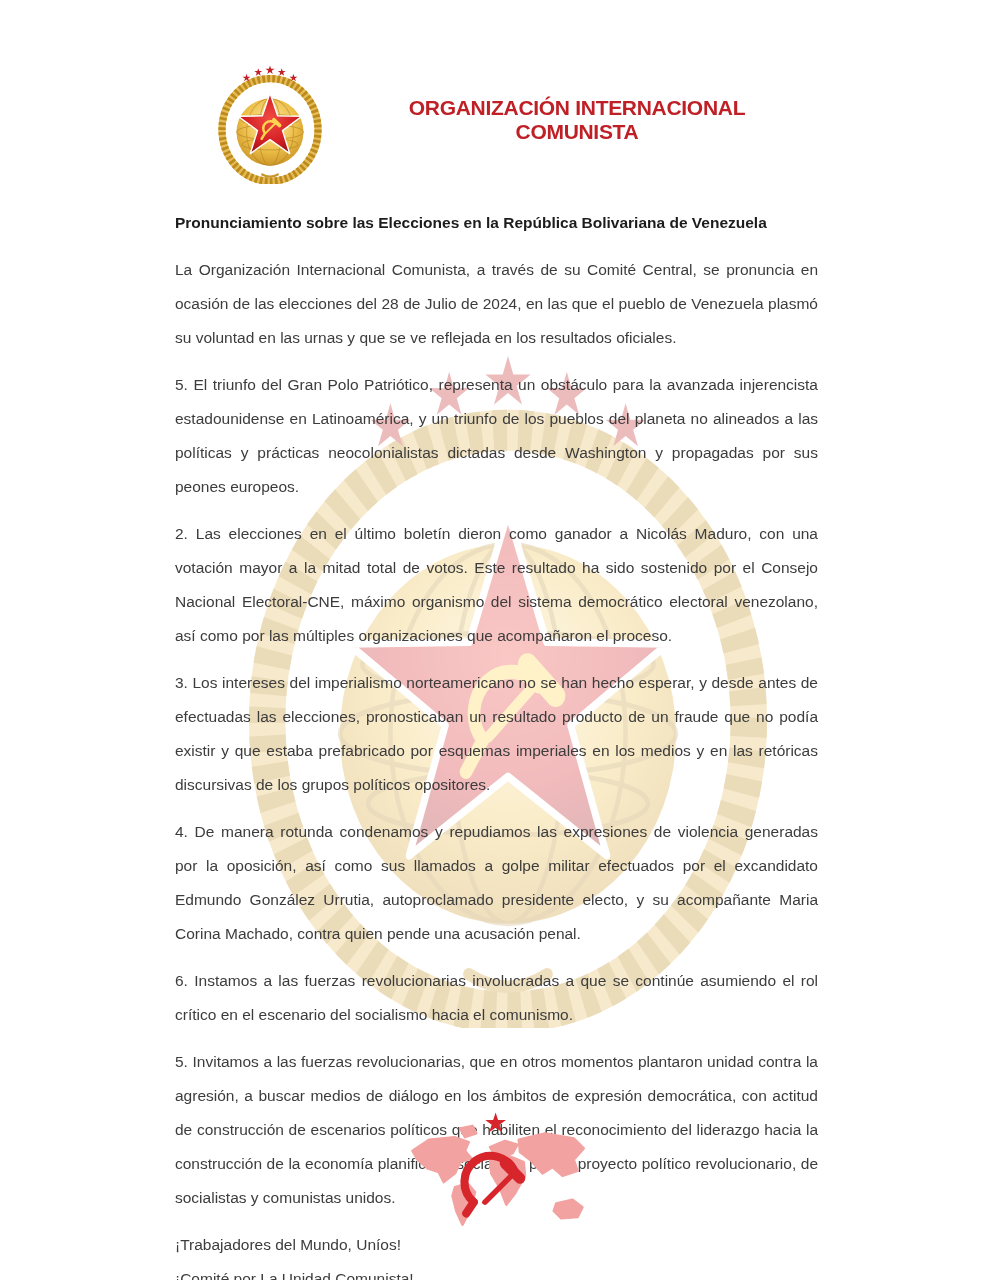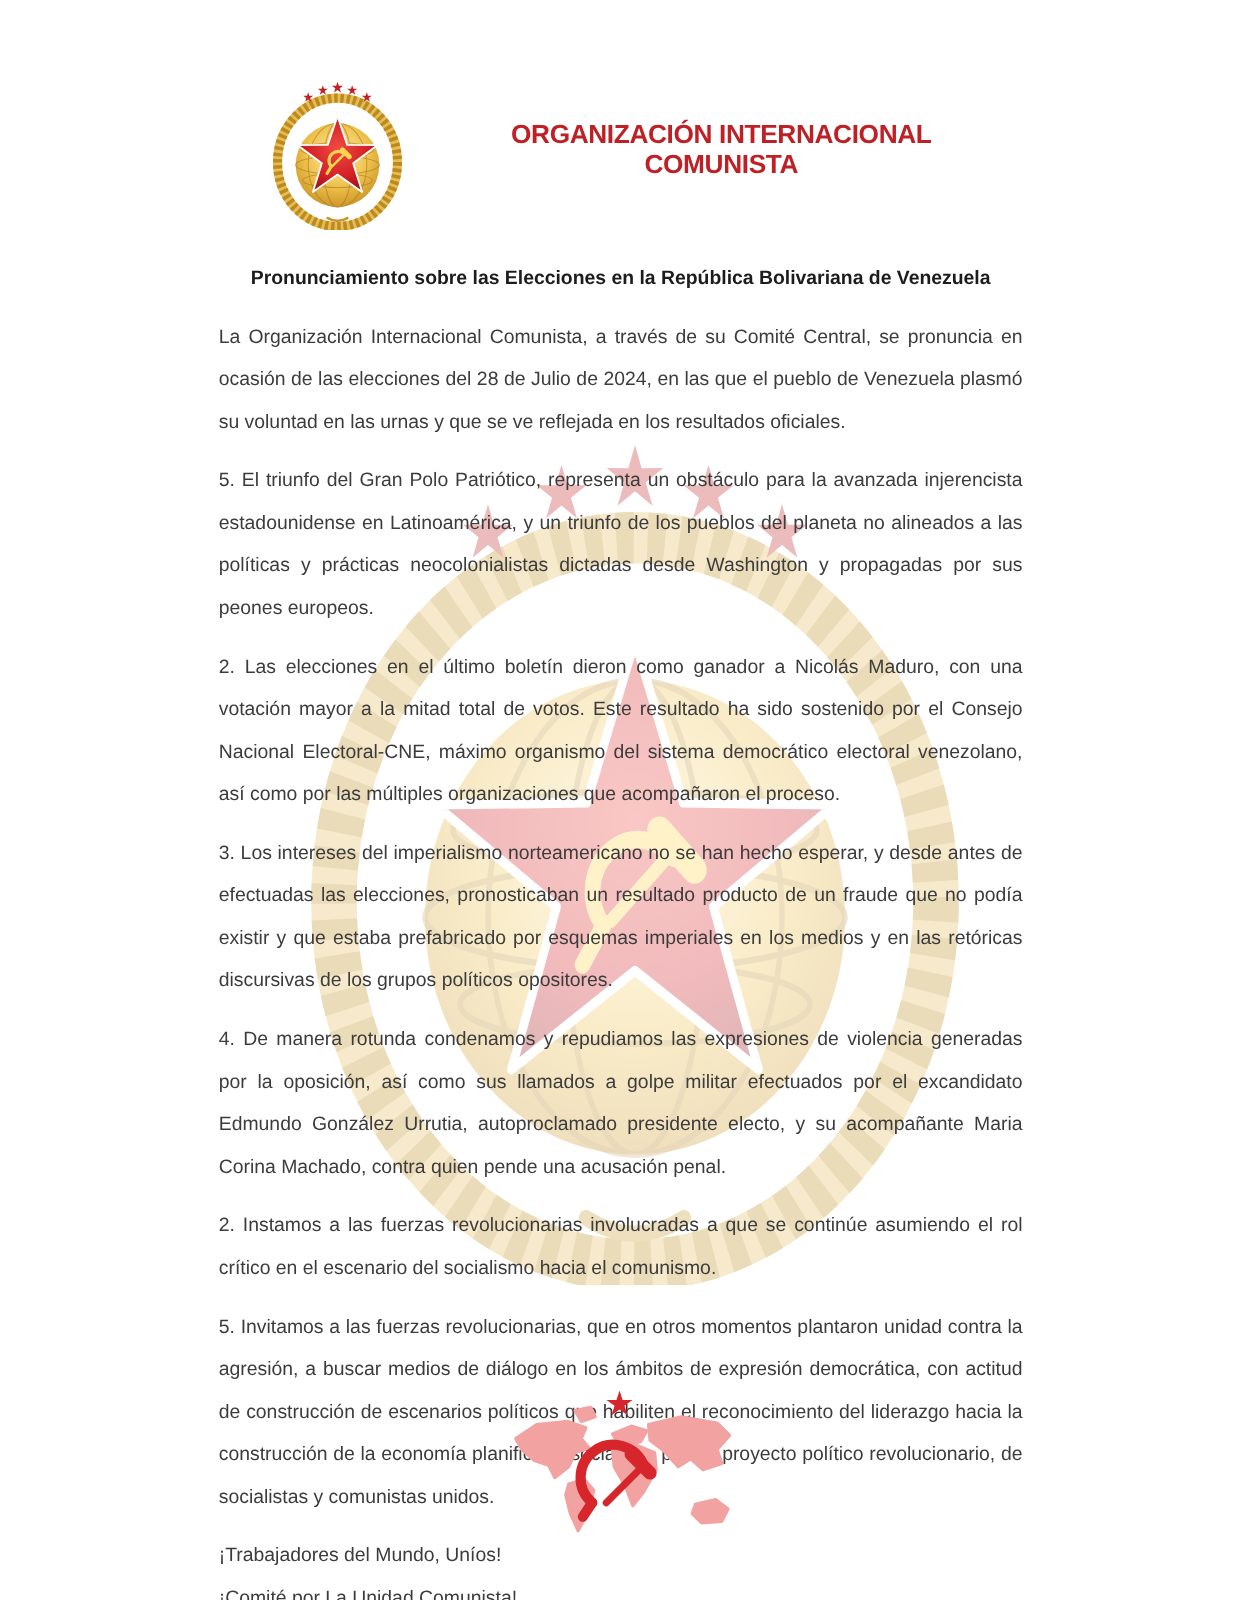--- a/index.html
+++ b/index.html
@@ -29,21 +29,21 @@
     position:absolute;left:352px;top:96px;width:450px;
     text-align:center;
     font-size:21px;font-weight:bold;letter-spacing:-0.3px;
     color:#bf2026;
   }
   
   .content{
     position:absolute;left:175px;top:214px;width:643px;z-index:1;
   }
   .doc-title{
-    text-align:center;
+    text-align:left;
     font-size:15.5px;font-weight:bold;color:#1c1c1c;
     margin:0 0 21px 0;
   }
   .content p{
     margin:0 0 13px 0;
     font-size:15.5px;line-height:34px;
     text-align:justify;
     color:#3c3c3c;
   }
   .content p.slogan{margin:0;text-align:left;}
@@ -124,21 +124,21 @@
   </svg>
 
   <div class="content">
     <h1 class="doc-title">Pronunciamiento sobre las Elecciones en la República Bolivariana de Venezuela</h1>
 
     <p>La Organización Internacional Comunista, a través de su Comité Central, se pronuncia en ocasión de las elecciones del 28 de Julio de 2024, en las que el pueblo de Venezuela plasmó su voluntad en las urnas y que se ve reflejada en los resultados oficiales.</p>
     <p>5.  El triunfo del Gran Polo Patriótico, representa un obstáculo para la avanzada injerencista estadounidense en Latinoamérica, y un triunfo de los pueblos del planeta no alineados a las políticas y prácticas neocolonialistas dictadas desde Washington y propagadas por sus peones europeos.</p>
     <p>2. Las elecciones en el último boletín dieron como ganador a Nicolás Maduro, con una votación mayor a la mitad total de votos. Este resultado ha sido sostenido por el Consejo Nacional Electoral-CNE, máximo organismo del sistema democrático electoral venezolano, así como por las múltiples organizaciones que acompañaron el proceso.</p>
     <p>3. Los intereses del imperialismo norteamericano no se han hecho esperar, y desde antes de efectuadas las elecciones, pronosticaban un resultado producto de un fraude que no podía existir y que estaba prefabricado por esquemas imperiales en los medios y en las retóricas discursivas de los grupos políticos opositores.</p>
     <p>4. De manera rotunda condenamos y repudiamos las expresiones de violencia generadas por la oposición, así como sus llamados a golpe militar efectuados por el excandidato Edmundo González Urrutia, autoproclamado presidente electo, y su acompañante Maria Corina Machado, contra quien pende una acusación penal.</p>
-    <p>2. Instamos a las fuerzas revolucionarias involucradas a que se continúe asumiendo el rol crítico en el escenario del socialismo hacia el comunismo.</p>
+    <p>6. Instamos a las fuerzas revolucionarias involucradas a que se continúe asumiendo el rol crítico en el escenario del socialismo hacia el comunismo.</p>
     <p>5. Invitamos a las fuerzas revolucionarias, que en otros momentos plantaron unidad contra la agresión, a buscar medios de diálogo en los ámbitos de expresión democrática, con actitud de construcción de escenarios políticos que habiliten el reconocimiento del liderazgo hacia la construcción de la economía planificada socialista, por un proyecto político revolucionario, de socialistas y comunistas unidos.</p>
 
     <div class="slogan-block">
       <p class="slogan">¡Trabajadores del Mundo, Uníos!</p>
       <p class="slogan">¡Comité por La Unidad Comunista!</p>
     </div>
 
     <div class="date-line">13 de Agosto de 2024</div>
 
     <div class="signature-line">Comité Central de la Organización Internacional Comunista</div>

